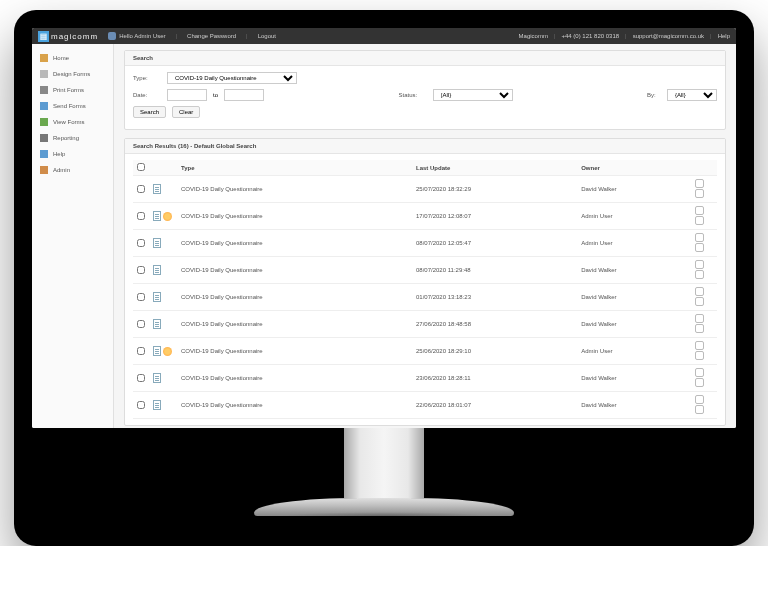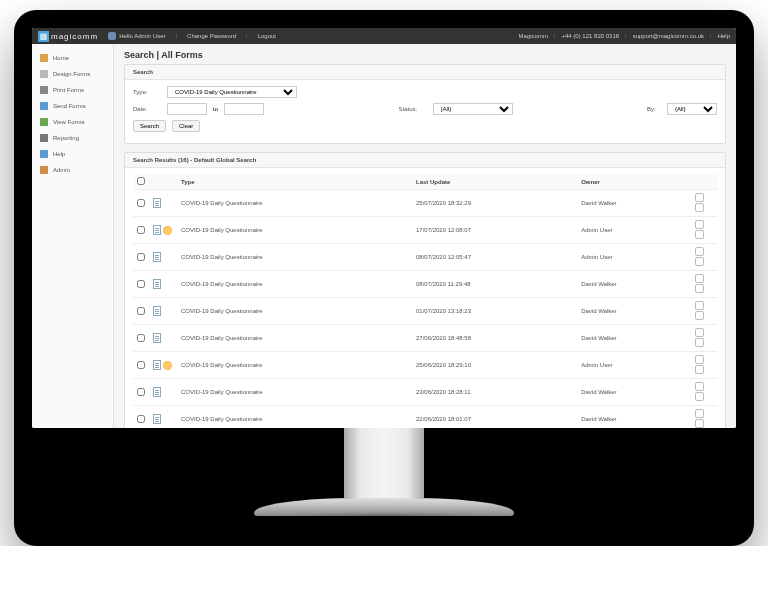--- a/index.html
+++ b/index.html
@@ -221,21 +221,20 @@
             <span class="side-icon" style="background: rgb(92, 155, 209);"></span>
             <span>Help</span>
           </div>
           <div class="side-item">
             <span class="side-icon" style="background: rgb(208, 140, 74);"></span>
             <span>Admin</span>
           </div>
         </div>
 
       <div class="main">
-        <div class="page-title">Search | All Forms</div>
 
         <div class="panel">
           <div class="panel-head">Search</div>
           <div class="panel-body">
             <div class="row">
               <span class="lbl">Type:</span>
               <select style="width:130px;">
                 <option>COVID-19 Daily Questionnaire</option>
               </select>
             </div>

